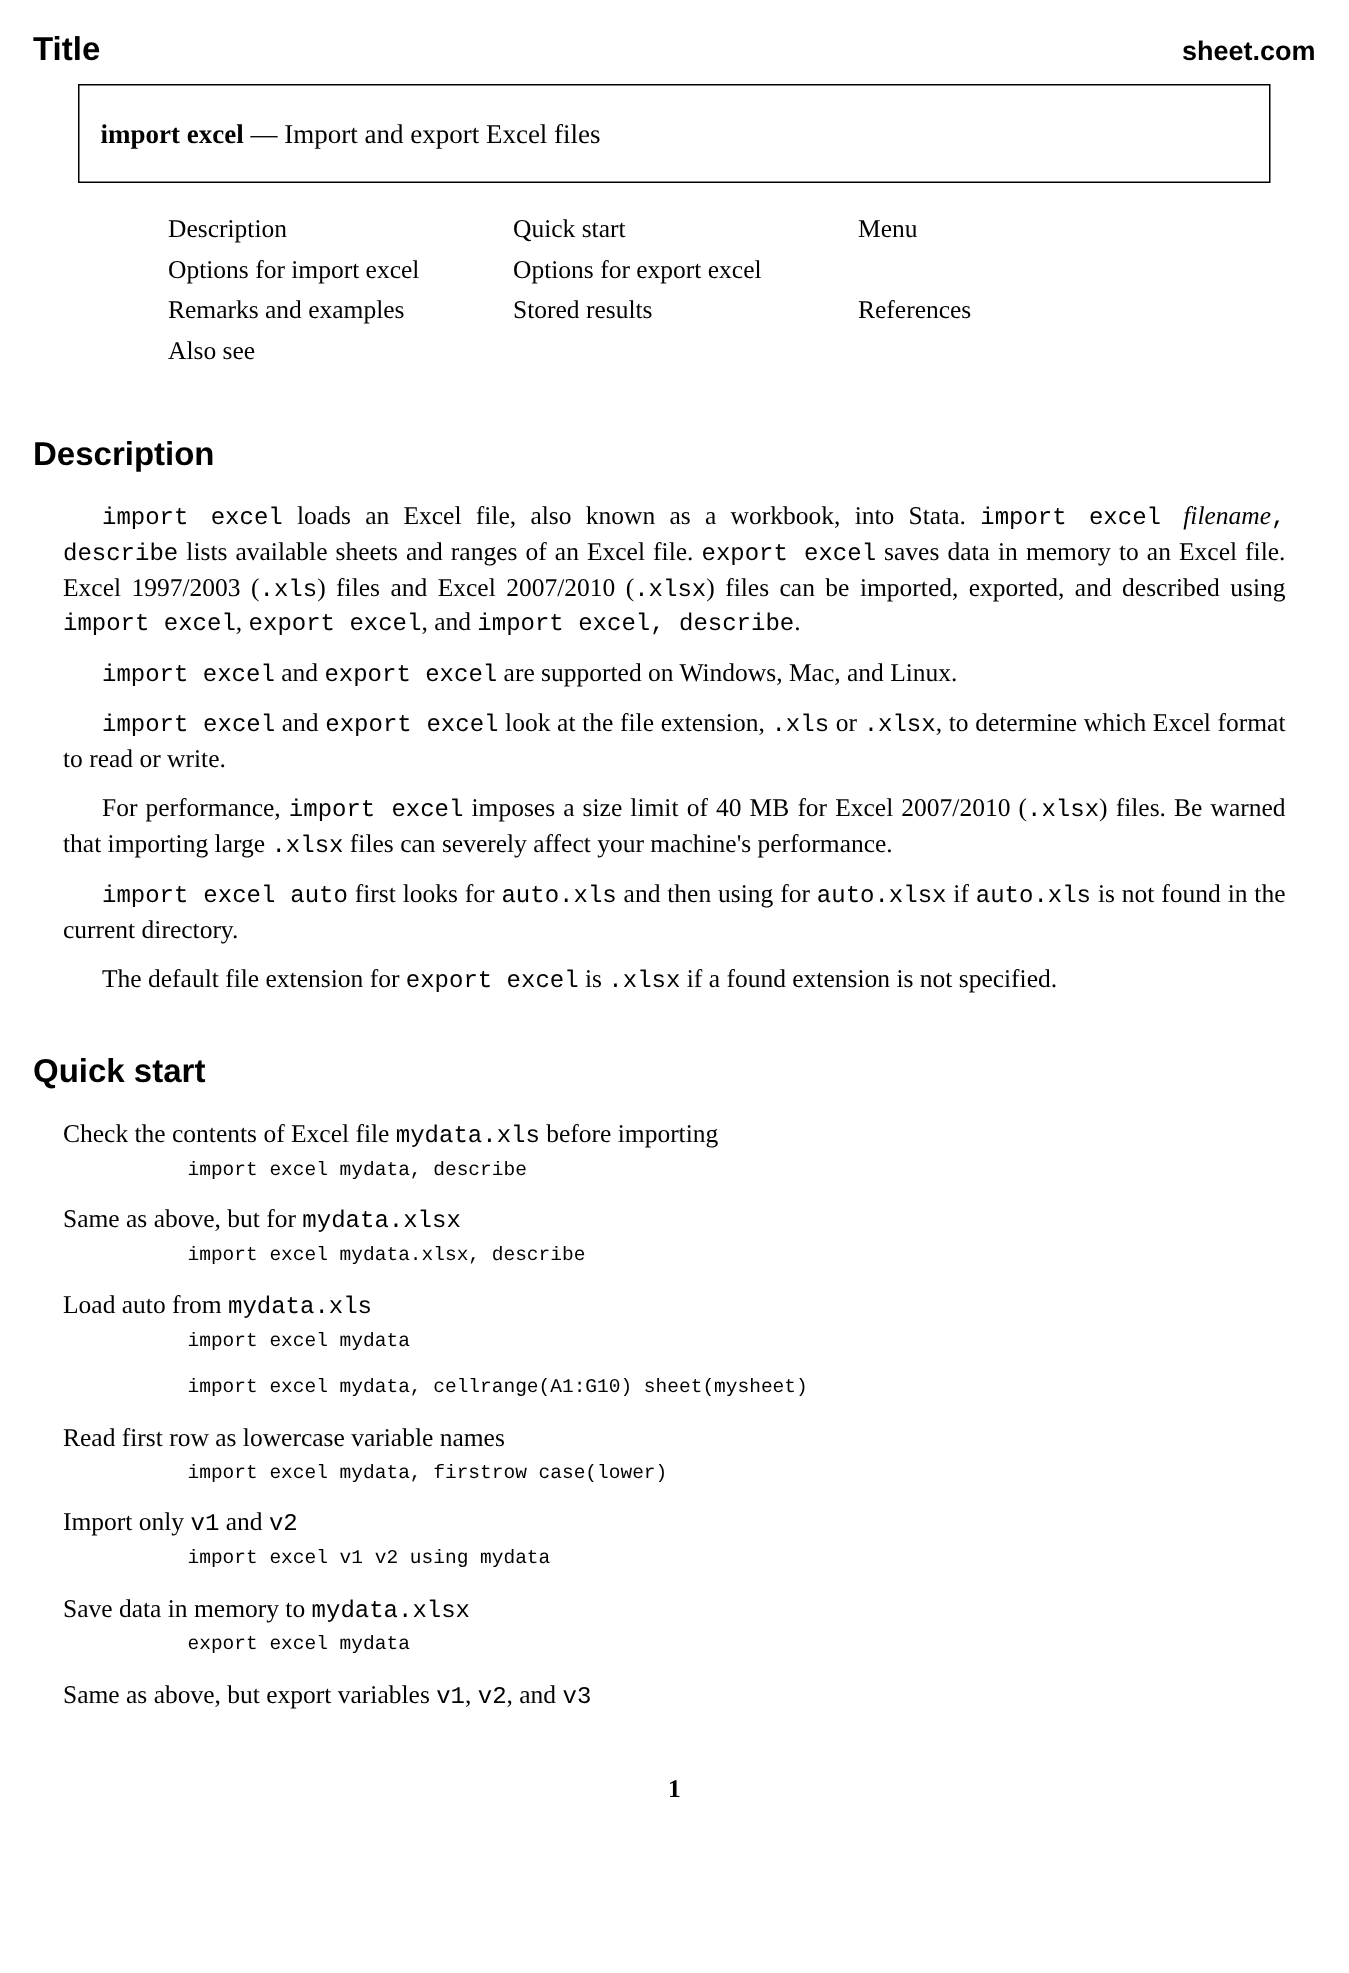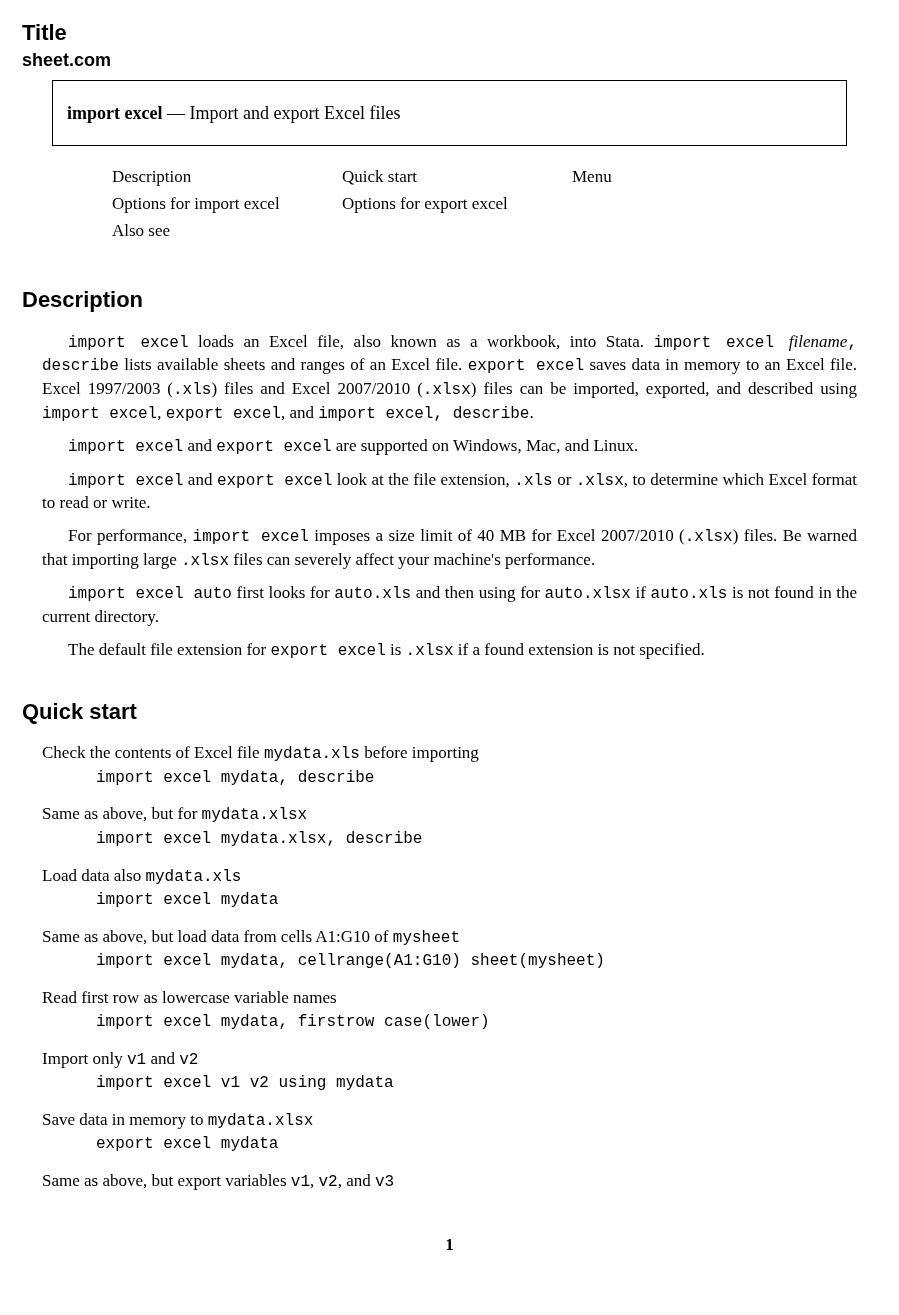--- a/index.html
+++ b/index.html
@@ -11,21 +11,20 @@
     padding: 18px 22px 40px 22px;
     width: 899px;
     box-sizing: border-box;
     line-height: 1.35;
   }
   .header-row {
     display: flex;
     justify-content: space-between;
     align-items: baseline;
     margin-bottom: 8px;
-    flex-direction: column;
   }
   .title-label {
     font-family: Arial, Helvetica, sans-serif;
     font-weight: bold;
     font-size: 22px;
   }
   .site {
     font-family: Arial, Helvetica, sans-serif;
     font-weight: bold;
     font-size: 18px;
@@ -70,22 +69,22 @@
     font-style: italic;
   }
   .qs-block {
     margin: 0 20px 14px 20px;
   }
   .qs-desc {
     margin-bottom: 2px;
   }
   .qs-code {
     font-family: "Courier New", Courier, monospace;
-    font-size: 16px;
-    margin-left: 54px;
+    font-size: 13px;
+    margin-left: 83px;
   }
   .pagenum {
     text-align: center;
     font-weight: bold;
     margin-top: 40px;
   }
 </style>
 </head>
 <body>
 
@@ -100,20 +99,25 @@
 
 <div class="toc">
   <div class="toc-row">
     <div class="toc-cell">Description</div>
     <div class="toc-cell">Quick start</div>
     <div class="toc-cell">Menu</div>
   </div>
   <div class="toc-row">
     <div class="toc-cell">Options for import excel</div>
     <div class="toc-cell">Options for export excel</div>
+  </div>
+  <div class="toc-row">
+    <div class="toc-cell">Remarks and examples</div>
+    <div class="toc-cell">Stored results</div>
+    <div class="toc-cell">References</div>
   </div>
   <div class="toc-row">
     <div class="toc-cell">Also see</div>
     <div class="toc-cell"></div>
     <div class="toc-cell"></div>
   </div>
 </div>
 
 <h2>Description</h2>
 
@@ -135,26 +139,25 @@
   <div class="qs-desc"><span>Check the contents of Excel file </span><span class="tt">mydata.xls</span><span> before importing</span></div>
   <div class="qs-code">import excel mydata, describe</div>
 </div>
 
 <div class="qs-block">
   <div class="qs-desc"><span>Same as above, but for </span><span class="tt">mydata.xlsx</span></div>
   <div class="qs-code">import excel mydata.xlsx, describe</div>
 </div>
 
 <div class="qs-block">
-  <div class="qs-desc"><span>Load data also </span><span class="tt">mydata.xls</span></div>
+  <div class="qs-desc"><span>Load auto from </span><span class="tt">mydata.xls</span></div>
   <div class="qs-code">import excel mydata</div>
 </div>
 
 <div class="qs-block">
-  <div class="qs-desc"><span>Same as above, but load data from cells A1:G10 of </span><span class="tt">mysheet</span></div>
   <div class="qs-code">import excel mydata, cellrange(A1:G10) sheet(mysheet)</div>
 </div>
 
 <div class="qs-block">
   <div class="qs-desc">Read first row as lowercase variable names</div>
   <div class="qs-code">import excel mydata, firstrow case(lower)</div>
 </div>
 
 <div class="qs-block">
   <div class="qs-desc"><span>Import only </span><span class="tt">v1</span><span> and </span><span class="tt">v2</span></div>

